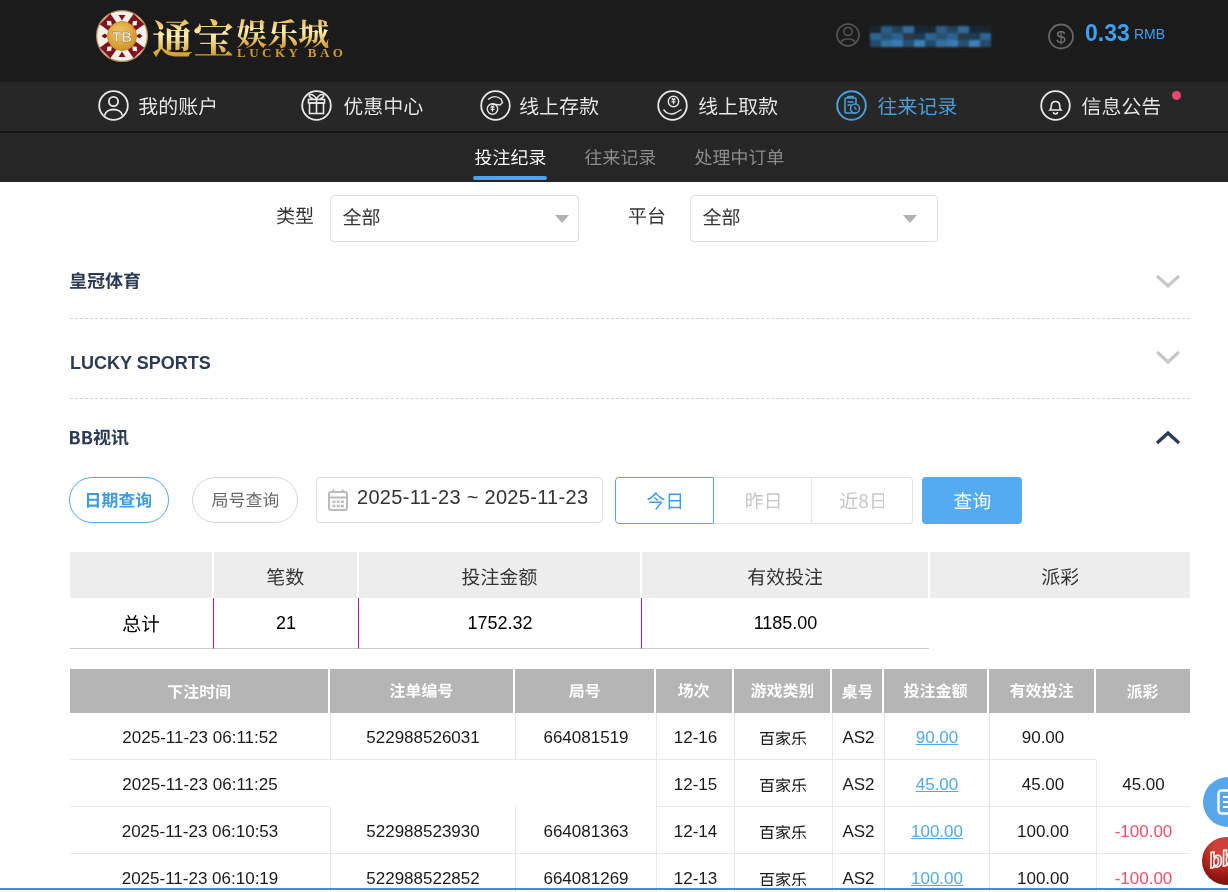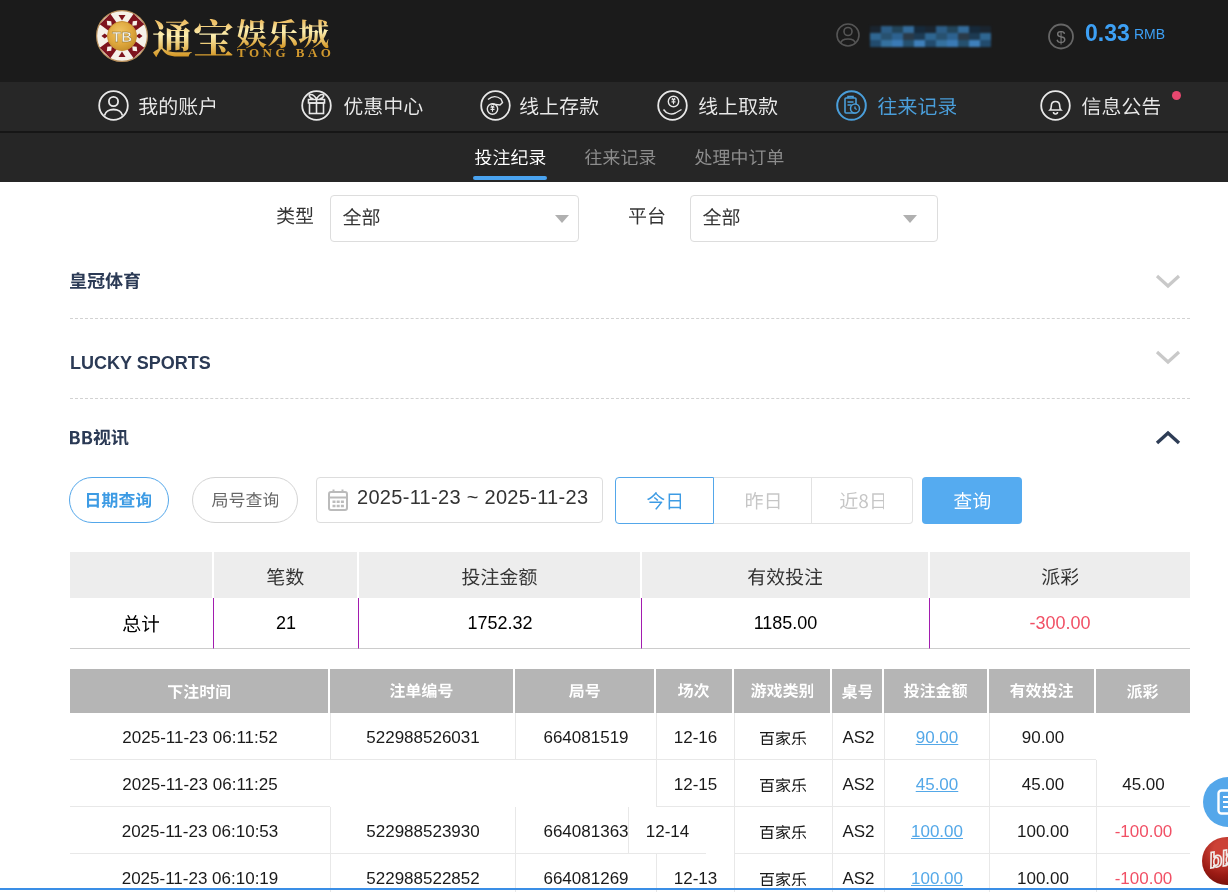--- a/index.html
+++ b/index.html
@@ -100,21 +100,21 @@
 <svg class="abs" style="left:237px;top:19.4px" width="91.5" height="29.2" viewBox="0.8 -26.4 91.5 29.2">
       <defs>
         <linearGradient id="gg2" x1="0" y1="0" x2="0" y2="1">
           <stop offset="0.08" stop-color="#eec066"></stop>
           <stop offset="0.42" stop-color="#fdf0b2"></stop>
           <stop offset="1" stop-color="#d3941f"></stop>
         </linearGradient>
       </defs>
       <path d="M8.2 -24.9C9.1 -24.9 9.3 -25.2 9.4 -25.6L4.9 -26.4C4.7 -24.7 4.3 -21.9 3.7 -19H0.9L1.2 -18.1H3.5C2.9 -14.7 2.1 -11.3 1.4 -9.1C3 -8.1 4.7 -6.6 6.2 -5C4.9 -2.2 3.2 0.3 0.8 2.3L1.1 2.7C4 1.1 6.2 -1 7.8 -3.2C8.5 -2.3 9.1 -1.3 9.5 -0.4C11.9 1.2 15.2 -2 9.4 -6C11.2 -9.6 11.9 -13.6 12.4 -17.5C13.1 -17.6 13.4 -17.7 13.6 -18.1L10.6 -20.8L8.8 -19H7C7.5 -21.3 7.9 -23.4 8.2 -24.9ZM17.3 -15.6V-16.5H23.7V-15.3H24.3C24.6 -15.3 25 -15.3 25.3 -15.4L23.6 -13.1H12.9L13.2 -12.3H18.2C18.1 -10.6 18.1 -9.1 17.9 -7.6H11.3L11.5 -6.7H17.7C17 -3.3 15.1 -0.2 9.8 2.4L10.1 2.8C17.5 0.5 20.2 -2.7 21.2 -6.7H21.4C22 -3.6 23.7 0.7 27.4 2.8C27.6 0.7 28.5 -0.2 30.3 -0.7V-1C25.7 -2.3 23 -4.6 22 -6.7H28.9C29.3 -6.7 29.7 -6.9 29.7 -7.2C28.4 -8.5 26.2 -10.3 26.2 -10.3L24.2 -7.6H21.5C21.7 -9.1 21.9 -10.6 21.9 -12.3H27.8C28.3 -12.3 28.6 -12.4 28.7 -12.8C27.6 -13.7 26 -15.1 25.6 -15.5C26.4 -15.7 27.2 -16.1 27.3 -16.2V-22.6C27.9 -22.8 28.3 -23 28.6 -23.2L25 -25.9L23.4 -24.1H17.5L13.9 -25.5V-14.5H14.4C15.8 -14.5 17.3 -15.3 17.3 -15.6ZM23.7 -23.2V-17.4H17.3V-23.2ZM4.4 -8.7C5.2 -11.5 6.1 -14.9 6.8 -18.1H9.1C8.8 -14.4 8.2 -10.8 7.1 -7.4C6.3 -7.8 5.4 -8.3 4.4 -8.7Z M43.8 -8.2 39.3 -10.4C37.6 -6 34.6 -1.8 31.9 0.6L32.2 0.9C36.1 -0.8 39.7 -3.6 42.5 -7.8C43.2 -7.7 43.6 -7.9 43.8 -8.2ZM51.6 -10.2 51.2 -10C53.5 -7.3 56.4 -3.5 57.5 -0.2C61.6 2.5 64.1 -5.8 51.6 -10.2ZM49.5 -1.4V-12.3H59.9C60.3 -12.3 60.7 -12.5 60.8 -12.8C59.3 -14 56.9 -15.8 56.9 -15.8L54.8 -13.2H49.5V-19.5C50.3 -19.7 50.5 -19.9 50.6 -20.4L45.8 -20.8V-13.2H39.2C39.8 -15.8 40.5 -20 41 -22.4C46.3 -22.3 52.4 -22.5 56.4 -23C57.4 -22.6 58.1 -22.5 58.4 -22.8L55.1 -26.4C52 -25.3 46.6 -24.1 41.7 -23.2L37.5 -24.2C37.3 -21.9 36.3 -16.5 35.6 -13.5C35.2 -13.3 34.8 -13 34.6 -12.8L38 -10.8L39.2 -12.3H45.8V-1.5C45.8 -1.1 45.7 -0.9 45.1 -0.9C44.4 -0.9 40.5 -1.2 40.5 -1.2V-0.8C42.3 -0.5 43.1 -0.1 43.7 0.4C44.2 0.9 44.4 1.7 44.5 2.8C48.9 2.4 49.5 1.1 49.5 -1.4Z M76 -13.3H78.5C78.4 -8.4 78.2 -6.1 77.8 -5.5C77.7 -5.4 77.6 -5.3 77.3 -5.3L75.1 -5.5C75.9 -8.1 76 -10.7 76 -13.1ZM88 -16.3C87.5 -14.2 87 -12.4 86.4 -10.7C85.9 -13.2 85.7 -16.1 85.6 -18.9H91.3C91.8 -18.9 92.1 -19.1 92.2 -19.4C91.5 -20 90.6 -20.7 89.9 -21.2C91.5 -22 91.5 -24.9 86.5 -25C86.6 -25.1 86.7 -25.3 86.7 -25.5L82.2 -25.9C82.2 -23.8 82.2 -21.8 82.3 -19.8H76.6L72.7 -21.2V-18C71.8 -19 70.9 -20 70.9 -20L69.4 -17.6V-24.5C70.3 -24.6 70.5 -24.9 70.6 -25.3L66 -25.8V-17.5H63L63.3 -16.6H66V-7.2C64.6 -6.8 63.4 -6.5 62.6 -6.3L64.5 -2.2C64.9 -2.3 65.2 -2.7 65.3 -3.1C68.5 -5.2 70.8 -7.1 72.5 -8.4C72.1 -4.6 71 -0.8 68 2.4L68.2 2.7C72 0.5 74 -2.4 75 -5.3V-5.1C75.8 -4.8 76.5 -4.4 76.9 -4C77.2 -3.6 77.3 -2.9 77.3 -2.2C78.4 -2.3 79.3 -2.4 80 -3C81.2 -4.1 81.5 -6.8 81.6 -12.8C82.2 -12.9 82.6 -13.1 82.7 -13.3L79.8 -15.7L78.2 -14.2H76V-18.9H82.3C82.6 -14.2 83 -9.9 84.2 -6C82.3 -2.7 79.8 -0.2 76.5 2L76.8 2.4C80.2 0.9 83 -1 85.2 -3.5C85.7 -2.1 86.4 -0.9 87.2 0.3C88.1 1.7 90.4 3.4 91.9 2.3C92.5 1.9 92.3 0.8 91.5 -1.2L92.2 -6.4L91.9 -6.5C91.4 -5.2 90.7 -3.7 90.3 -2.9C90 -2.4 89.8 -2.4 89.5 -2.9C88.7 -4 88 -5.2 87.5 -6.6C88.8 -8.8 89.9 -11.4 90.9 -14.4C91.7 -14.3 92 -14.5 92.1 -14.9ZM88.3 -21.2 87.2 -19.8H85.5C85.5 -21.4 85.5 -23 85.6 -24.6L86 -24.7C86.8 -23.9 87.7 -22.6 88 -21.4ZM69.4 -16.6H72.7V-13.1C72.7 -11.8 72.7 -10.5 72.6 -9.2L69.4 -8.2Z" fill="url(#gg2)"></path>
     </svg>
-<div class="abs" id="l3">TONG BAO</div>
+<div class="abs" id="l3">LUCKY BAO</div>
 <svg class="abs" style="left:836px;top:22px" width="24" height="26" viewBox="0 0 24 26">
 <circle cx="12" cy="13" r="11" fill="none" stroke="#555" stroke-width="1.6"></circle>
 <circle cx="12" cy="9.5" r="4" fill="none" stroke="#555" stroke-width="1.6"></circle>
 <path d="M4.5 21.5 C5.5 15.5 18.5 15.5 19.5 21.5" fill="none" stroke="#555" stroke-width="1.6"></path>
     </svg>
 <div class="abs" id="usr-blur">
       <div style="background:#1a2530"></div>
       <div style="background:#2c5d86"></div>
       <div style="background:#224459"></div>
       <div style="background:#336b9a"></div>
@@ -302,21 +302,20 @@
 <svg class="abs" style="left:1041.6px;top:568.2px" width="36.7" height="17.5" viewBox="0.7 -15.9 36.7 17.5">
       <path d="M1.7 -14.7C2.8 -14.1 4.3 -13.2 5 -12.5L5.8 -13.7C5 -14.3 3.6 -15.2 2.4 -15.7ZM0.7 -9.5C1.8 -9 3.2 -8.2 4 -7.5L4.7 -8.7C4 -9.3 2.5 -10.1 1.4 -10.6ZM1.2 0.2 2.3 1.2C3.2 -0.6 4.4 -2.9 5.2 -4.9L4.3 -5.9C3.3 -3.7 2.1 -1.3 1.2 0.2ZM10 1.3C10.3 1 10.9 0.8 14.5 -0.8C14.4 -1.1 14.3 -1.6 14.3 -2L11.4 -0.8V-9.9L12.8 -10.1C13.4 -5.1 14.7 -0.9 17.4 1.2C17.6 0.9 18.1 0.3 18.4 0C16.9 -1 15.9 -2.8 15.1 -5C16.1 -5.6 17.2 -6.6 18.2 -7.4L17.2 -8.4C16.6 -7.7 15.6 -6.8 14.8 -6.1C14.4 -7.5 14.2 -8.9 13.9 -10.4C15 -10.6 16.1 -10.9 16.9 -11.3L15.8 -12.4C14.5 -11.8 12.1 -11.2 10.1 -10.9V-1.1C10.1 -0.3 9.7 -0 9.4 0.1C9.7 0.4 9.9 1 10 1.3ZM7 -14V-9.2C7 -6.3 6.8 -2.1 4.8 0.9C5.1 1 5.7 1.4 5.9 1.6C8 -1.5 8.3 -6.1 8.3 -9.2V-12.9C11.4 -13.3 14.9 -14 17.2 -14.8L16.1 -15.9C14 -15.1 10.2 -14.4 7 -14Z M29 -15.7C26.8 -15.1 23.1 -14.6 19.9 -14.3C20.1 -14 20.3 -13.5 20.3 -13.2C23.5 -13.4 27.4 -13.8 29.8 -14.5ZM20.5 -11.9C21.2 -11 21.9 -9.7 22.2 -8.8L23.3 -9.4C23 -10.2 22.3 -11.5 21.6 -12.4ZM23.9 -12.6C24.4 -11.6 24.9 -10.4 25.1 -9.5L26.3 -10C26.1 -10.8 25.6 -12 25 -12.9ZM28.4 -13C28 -11.9 27.3 -10.3 26.7 -9.3L27.8 -8.9C28.4 -9.8 29.2 -11.3 29.8 -12.6ZM35.1 -15.6C34 -14.2 31.9 -12.6 30.2 -11.7C30.6 -11.5 31 -11 31.3 -10.7C33.1 -11.7 35.1 -13.4 36.5 -15.1ZM35.6 -10.4C34.4 -8.9 32.2 -7.3 30.4 -6.3C30.7 -6.1 31.2 -5.6 31.4 -5.3C33.4 -6.3 35.6 -8.1 37 -9.8ZM36 -5.1C34.7 -2.8 32.1 -0.8 29.3 0.3C29.7 0.6 30.1 1.1 30.3 1.5C33.2 0.2 35.9 -1.9 37.4 -4.5ZM25.9 -5.9H26L25.9 -5.9ZM24.5 -9.3V-7.3H20.1V-5.9H24.1C23 -4 21.2 -2.1 19.5 -1.1C19.8 -0.8 20.2 -0.2 20.4 0.2C21.8 -0.9 23.4 -2.5 24.5 -4.2V1.5H25.9V-4.6C27 -3.6 28.1 -2.5 28.6 -1.6L29.6 -2.6C28.9 -3.5 27.5 -4.9 26.2 -5.9H29.8V-7.3H25.9V-9.3Z" fill="#333333"></path>
     </svg>
 <div class="abs sd" style="left:70px;width:143px;"></div>
 <svg class="abs" style="left:122.8px;top:615.3px" width="36.4" height="17.5" viewBox="0.8 -15.9 36.4 17.5">
       <path d="M14.4 -4.1C15.5 -2.8 16.6 -1 17 0.2L18.2 -0.5C17.8 -1.7 16.6 -3.4 15.5 -4.7ZM7.8 -5.1C9.1 -4.3 10.5 -2.9 11.2 -2L12.3 -2.9C11.6 -3.8 10.1 -5.1 8.8 -5.9ZM5.3 -4.6V-0.6C5.3 0.9 5.9 1.3 8.2 1.3C8.6 1.3 12 1.3 12.5 1.3C14.2 1.3 14.7 0.8 14.9 -1.4C14.5 -1.5 13.9 -1.7 13.5 -1.9C13.4 -0.2 13.3 0 12.3 0C11.6 0 8.8 0 8.3 0C7 0 6.8 -0.1 6.8 -0.7V-4.6ZM2.6 -4.3C2.3 -2.8 1.6 -1.1 0.8 -0.2L2.1 0.5C3 -0.7 3.6 -2.5 4 -4ZM5 -10.8H14V-7.4H5ZM3.5 -12.1V-6.1H15.6V-12.1H12.5C13.1 -13.1 13.9 -14.3 14.5 -15.4L13 -15.9C12.5 -14.8 11.7 -13.2 10.9 -12.1H7L8.2 -12.7C7.8 -13.6 6.9 -14.9 6.1 -15.9L4.9 -15.3C5.7 -14.3 6.5 -13 6.8 -12.1Z M21.6 -14.7C22.7 -13.8 24 -12.5 24.6 -11.7L25.6 -12.8C24.9 -13.6 23.6 -14.8 22.5 -15.6ZM19.9 -10V-8.6H22.9V-1.8C22.9 -0.9 22.3 -0.4 21.9 -0.2C22.2 0.1 22.6 0.8 22.7 1.2C23 0.8 23.6 0.3 27.2 -2.2C27 -2.5 26.8 -3.1 26.7 -3.5L24.3 -1.9V-10ZM30.9 -15.9V-9.7H26.1V-8.2H30.9V1.5H32.4V-8.2H37.2V-9.7H32.4V-15.9Z" fill="#000000"></path>
     </svg>
 <div class="abs sd bl" style="left:213px;width:145px;">21</div>
 <div class="abs sd bl" style="left:358px;width:283px;">1752.32</div>
 <div class="abs sd bl" style="left:641px;width:288px;">1185.00</div>
-<div class="abs sd bl red" style="left:929px;width:261px;">-300.00</div>
 <div class="abs th" style="left:70px;width:258px;"></div>
 <svg class="abs" style="left:167.9px;top:683.5px" width="62.2" height="15.1" viewBox="0.8 -13.7 62.2 15.1">
       <path d="M0.8 -12.4V-10.5H6.6V1.4H8.7V-6.3C10.3 -5.3 12.2 -4.2 13.1 -3.3L14.5 -5.1C13.3 -6.1 10.8 -7.5 9 -8.3L8.7 -7.9V-10.5H15.2V-12.4Z M17.5 -12C18.4 -11.5 19.8 -10.7 20.4 -10.2L21.6 -11.8C20.9 -12.3 19.5 -13 18.5 -13.4ZM16.6 -7.5C17.6 -7 18.9 -6.3 19.6 -5.8L20.6 -7.4C19.9 -7.9 18.5 -8.5 17.6 -9ZM17 0 18.6 1.3C19.6 -0.3 20.6 -2.1 21.4 -3.8L20 -5C19.1 -3.2 17.8 -1.2 17 0ZM24.7 -13.1C25.2 -12.3 25.6 -11.3 25.9 -10.6H21.6V-8.8H25.5V-6H22.2V-4.1H25.5V-0.9H21.1V1H31.5V-0.9H27.5V-4.1H30.5V-6H27.5V-8.8H31.1V-10.6H26.2L27.8 -11.2C27.6 -11.9 27 -12.9 26.5 -13.7Z M39.3 -6.8C40.1 -5.7 41.2 -4.1 41.6 -3.2L43.3 -4.2C42.8 -5.1 41.7 -6.6 40.9 -7.7ZM36.8 -6.2V-3.2H34.8V-6.2ZM36.8 -7.8H34.8V-10.6H36.8ZM33.1 -12.3V-0.3H34.8V-1.5H38.6V-12.3ZM44 -13.5V-10.6H39.2V-8.7H44V-1.1C44 -0.8 43.8 -0.7 43.5 -0.7C43.1 -0.7 41.9 -0.7 40.8 -0.8C41.1 -0.2 41.4 0.7 41.5 1.2C43.1 1.2 44.2 1.2 44.9 0.8C45.6 0.5 45.9 0 45.9 -1.1V-8.7H47.5V-10.6H45.9V-13.5Z M49.1 -9.7V1.4H51.1V-9.7ZM49.4 -12.6C50.1 -11.8 50.9 -10.7 51.2 -10L52.9 -11.1C52.5 -11.8 51.6 -12.8 50.9 -13.5ZM54.5 -4.5H57.6V-3H54.5ZM54.5 -7.6H57.6V-6H54.5ZM52.8 -9.1V-1.4H59.3V-9.1ZM53.4 -12.8V-11H61V-0.6C61 -0.4 61 -0.4 60.8 -0.4C60.6 -0.4 60 -0.4 59.5 -0.4C59.7 0.1 59.9 0.8 60 1.3C61 1.3 61.8 1.3 62.3 1C62.8 0.7 63 0.3 63 -0.6V-12.8Z" fill="#ffffff"></path>
     </svg>
 <div class="abs th" style="left:330px;width:183px;"></div>
 <svg class="abs" style="left:390.2px;top:683.4px" width="62.5" height="15.1" viewBox="0.6 -13.7 62.5 15.1">
       <path d="M1.5 -12C2.4 -11.5 3.8 -10.7 4.4 -10.2L5.6 -11.8C4.9 -12.3 3.5 -13 2.5 -13.4ZM0.6 -7.5C1.6 -7 2.9 -6.3 3.6 -5.8L4.6 -7.4C3.9 -7.9 2.5 -8.5 1.6 -9ZM1 0 2.6 1.3C3.6 -0.3 4.6 -2.1 5.4 -3.8L4 -5C3.1 -3.2 1.8 -1.2 1 0ZM8.7 -13.1C9.2 -12.3 9.6 -11.3 9.9 -10.6H5.6V-8.8H9.5V-6H6.2V-4.1H9.5V-0.9H5.1V1H15.5V-0.9H11.5V-4.1H14.5V-6H11.5V-8.8H15.1V-10.6H10.2L11.8 -11.2C11.6 -11.9 11 -12.9 10.5 -13.7Z M20.1 -6.8H23V-5.6H20.1ZM25 -6.8H28V-5.6H25ZM20.1 -9.3H23V-8.2H20.1ZM25 -9.3H28V-8.2H25ZM26.9 -13.5C26.6 -12.7 26 -11.6 25.5 -10.9H22.1L22.8 -11.2C22.5 -11.9 21.7 -12.8 21.1 -13.5L19.5 -12.8C19.9 -12.2 20.4 -11.5 20.8 -10.9H18.2V-4.1H23V-3H16.8V-1.2H23V1.4H25V-1.2H31.3V-3H25V-4.1H30V-10.9H27.7C28.1 -11.5 28.6 -12.2 29.1 -12.8Z M32.9 -6.6C33.2 -6.7 33.6 -6.8 34.8 -7C34.3 -6.2 33.9 -5.6 33.7 -5.3C33.2 -4.8 32.9 -4.4 32.5 -4.3C32.7 -3.8 33 -3 33.1 -2.7C33.4 -2.9 34 -3.2 37.5 -4C37.4 -4.4 37.3 -5 37.4 -5.5L35.4 -5.1C36.4 -6.4 37.3 -8 38 -9.5L36.5 -10.4C36.3 -9.8 36 -9.2 35.7 -8.6L34.6 -8.5C35.4 -9.9 36.2 -11.5 36.8 -13L35 -13.7C34.5 -11.8 33.6 -9.7 33.2 -9.2C32.9 -8.7 32.7 -8.4 32.4 -8.3C32.6 -7.8 32.8 -7 32.9 -6.6ZM41.4 -13.2C41.6 -12.8 41.8 -12.4 41.9 -12H38.4V-8.5C38.4 -6.5 38.4 -3.8 37.5 -1.5L37.2 -3C35.4 -2.3 33.6 -1.5 32.4 -1.1L32.9 0.6L37.5 -1.5C37.3 -0.9 37.1 -0.4 36.8 0.1C37.1 0.3 37.9 0.9 38.2 1.2C39 -0.1 39.5 -1.9 39.8 -3.7V1.3H41.3V-2.1H42V1H43.2V-2.1H43.8V0.9H45V-2.1H45.7V-0.2C45.7 -0.1 45.6 -0.1 45.5 -0.1C45.5 -0.1 45.2 -0.1 45 -0.1C45.2 0.3 45.4 0.9 45.4 1.3C45.9 1.3 46.3 1.3 46.7 1C47 0.8 47.1 0.4 47.1 -0.2V-6.8H40.1L40.2 -7.7H46.8V-12H44C43.9 -12.5 43.6 -13.2 43.3 -13.7ZM42 -5.2V-3.5H41.3V-5.2ZM43.2 -5.2H43.8V-3.5H43.2ZM45 -5.2H45.7V-3.5H45ZM40.2 -10.4H45.1V-9.3H40.2Z M52.7 -11.4H59.2V-9.9H52.7ZM50.8 -13V-8.2H61.2V-13ZM48.8 -7.2V-5.5H51.9C51.5 -4.4 51.2 -3.3 50.8 -2.5H59C58.8 -1.4 58.6 -0.7 58.3 -0.5C58.1 -0.4 57.9 -0.4 57.5 -0.4C57 -0.4 55.8 -0.4 54.8 -0.5C55.1 0 55.4 0.8 55.4 1.3C56.5 1.4 57.6 1.4 58.2 1.4C58.9 1.3 59.5 1.2 60 0.8C60.5 0.2 60.9 -1 61.2 -3.5C61.3 -3.7 61.3 -4.3 61.3 -4.3H53.6L54 -5.5H63.1V-7.2Z" fill="#ffffff"></path>
     </svg>
 <div class="abs th" style="left:515px;width:139px;"></div>
 <svg class="abs" style="left:569.1px;top:683.8px" width="30.8" height="14.5" viewBox="0.3 -13 30.8 14.5">
@@ -363,21 +362,21 @@
 <svg class="abs" style="left:759.8px;top:777.6px" width="46.3" height="14.8" viewBox="1 -13.6 46.3 14.8">
       <path d="M2.8 -9V1.3H4V0.3H12.1V1.3H13.4V-9H8C8.2 -9.7 8.4 -10.6 8.6 -11.4H15V-12.6H1V-11.4H7.2C7.1 -10.6 6.9 -9.7 6.7 -9ZM4 -3.9H12.1V-0.9H4ZM4 -5V-7.9H12.1V-5Z M22.8 -13.2C23 -12.8 23.2 -12.4 23.4 -12H17.3V-8.7H18.5V-10.9H29.5V-8.7H30.8V-12H24.8C24.6 -12.5 24.3 -13.1 24 -13.6ZM28.6 -7.7C27.7 -6.9 26.4 -5.8 25.1 -5C24.8 -5.9 24.2 -6.7 23.5 -7.5C23.9 -7.7 24.3 -8 24.6 -8.3H28.6V-9.4H19.3V-8.3H23C21.5 -7.3 19.3 -6.5 17.3 -6C17.5 -5.8 17.8 -5.3 17.9 -5C19.5 -5.5 21.1 -6.1 22.6 -6.9C22.9 -6.6 23.1 -6.3 23.4 -6C22 -5 19.3 -3.8 17.2 -3.3C17.5 -3.1 17.7 -2.6 17.9 -2.4C19.8 -3 22.3 -4.1 23.8 -5.2C24 -4.8 24.2 -4.4 24.3 -4.1C22.7 -2.6 19.5 -1.1 17 -0.5C17.2 -0.2 17.5 0.2 17.6 0.5C19.9 -0.2 22.7 -1.5 24.5 -2.9C24.6 -1.6 24.3 -0.5 23.9 -0.2C23.6 0.1 23.3 0.2 22.8 0.2C22.5 0.2 22 0.1 21.4 0.1C21.6 0.4 21.7 0.9 21.7 1.2C22.2 1.2 22.7 1.2 23.1 1.2C23.8 1.2 24.2 1.1 24.7 0.7C25.6 0 26 -2 25.5 -4L26.2 -4.5C27.1 -2.2 28.6 -0.3 30.7 0.6C30.8 0.3 31.2 -0.1 31.5 -0.4C29.4 -1.2 27.9 -3 27.2 -5.1C28 -5.7 28.9 -6.3 29.6 -6.9Z M35.8 -4.4C35 -3 33.7 -1.5 32.6 -0.5C32.9 -0.3 33.4 0.1 33.6 0.3C34.7 -0.8 36 -2.5 36.9 -4.1ZM43.1 -4C44.2 -2.7 45.6 -0.9 46.3 0.2L47.4 -0.4C46.7 -1.4 45.3 -3.2 44.1 -4.4ZM34.1 -5.6C34.2 -5.8 34.9 -5.8 36 -5.8H39.7V-0.3C39.7 -0 39.6 0 39.3 0.1C39.1 0.1 38.1 0.1 37.1 0C37.3 0.4 37.5 0.9 37.5 1.2C38.9 1.2 39.7 1.2 40.2 1C40.8 0.8 40.9 0.5 40.9 -0.3V-5.8H46.8L46.8 -7H40.9V-10.3H39.7V-7H35.2C35.5 -8.2 35.8 -9.7 35.9 -11.2C39.4 -11.2 43.5 -11.6 46 -12.2L45.3 -13.3C42.9 -12.6 38.4 -12.3 34.7 -12.2C34.7 -10.4 34.3 -8.3 34.2 -7.8C34 -7.2 33.9 -6.8 33.7 -6.8C33.8 -6.4 34 -5.9 34.1 -5.6Z" fill="#1a1a1a"></path>
     </svg>
 <div class="abs td bl" style="left:832px;top:760px;width:52px;">AS2</div>
 <div class="abs td bl" style="left:884px;top:760px;width:105px;"><span class="lnk">45.00</span></div>
 <div class="abs td bl" style="left:989px;top:760px;width:107px;">45.00</div>
 <div class="abs td bl" style="left:1096px;top:760px;width:94px;">45.00</div>
 <div class="abs td" style="left:70px;top:807px;width:260px;">2025-11-23 06:10:53</div>
 <div class="abs td bl" style="left:330px;top:807px;width:185px;">522988523930</div>
 <div class="abs td bl" style="left:515px;top:807px;width:141px;">664081363</div>
-<div class="abs td bl" style="left:628px;top:807px;width:78px;">12-14</div>
+<div class="abs td bl" style="left:656px;top:807px;width:78px;">12-14</div>
 <div class="abs td bl" style="left:734px;top:807px;width:98px;"></div>
 <svg class="abs" style="left:759.8px;top:824.6px" width="46.3" height="14.8" viewBox="1 -13.6 46.3 14.8">
       <path d="M2.8 -9V1.3H4V0.3H12.1V1.3H13.4V-9H8C8.2 -9.7 8.4 -10.6 8.6 -11.4H15V-12.6H1V-11.4H7.2C7.1 -10.6 6.9 -9.7 6.7 -9ZM4 -3.9H12.1V-0.9H4ZM4 -5V-7.9H12.1V-5Z M22.8 -13.2C23 -12.8 23.2 -12.4 23.4 -12H17.3V-8.7H18.5V-10.9H29.5V-8.7H30.8V-12H24.8C24.6 -12.5 24.3 -13.1 24 -13.6ZM28.6 -7.7C27.7 -6.9 26.4 -5.8 25.1 -5C24.8 -5.9 24.2 -6.7 23.5 -7.5C23.9 -7.7 24.3 -8 24.6 -8.3H28.6V-9.4H19.3V-8.3H23C21.5 -7.3 19.3 -6.5 17.3 -6C17.5 -5.8 17.8 -5.3 17.9 -5C19.5 -5.5 21.1 -6.1 22.6 -6.9C22.9 -6.6 23.1 -6.3 23.4 -6C22 -5 19.3 -3.8 17.2 -3.3C17.5 -3.1 17.7 -2.6 17.9 -2.4C19.8 -3 22.3 -4.1 23.8 -5.2C24 -4.8 24.2 -4.4 24.3 -4.1C22.7 -2.6 19.5 -1.1 17 -0.5C17.2 -0.2 17.5 0.2 17.6 0.5C19.9 -0.2 22.7 -1.5 24.5 -2.9C24.6 -1.6 24.3 -0.5 23.9 -0.2C23.6 0.1 23.3 0.2 22.8 0.2C22.5 0.2 22 0.1 21.4 0.1C21.6 0.4 21.7 0.9 21.7 1.2C22.2 1.2 22.7 1.2 23.1 1.2C23.8 1.2 24.2 1.1 24.7 0.7C25.6 0 26 -2 25.5 -4L26.2 -4.5C27.1 -2.2 28.6 -0.3 30.7 0.6C30.8 0.3 31.2 -0.1 31.5 -0.4C29.4 -1.2 27.9 -3 27.2 -5.1C28 -5.7 28.9 -6.3 29.6 -6.9Z M35.8 -4.4C35 -3 33.7 -1.5 32.6 -0.5C32.9 -0.3 33.4 0.1 33.6 0.3C34.7 -0.8 36 -2.5 36.9 -4.1ZM43.1 -4C44.2 -2.7 45.6 -0.9 46.3 0.2L47.4 -0.4C46.7 -1.4 45.3 -3.2 44.1 -4.4ZM34.1 -5.6C34.2 -5.8 34.9 -5.8 36 -5.8H39.7V-0.3C39.7 -0 39.6 0 39.3 0.1C39.1 0.1 38.1 0.1 37.1 0C37.3 0.4 37.5 0.9 37.5 1.2C38.9 1.2 39.7 1.2 40.2 1C40.8 0.8 40.9 0.5 40.9 -0.3V-5.8H46.8L46.8 -7H40.9V-10.3H39.7V-7H35.2C35.5 -8.2 35.8 -9.7 35.9 -11.2C39.4 -11.2 43.5 -11.6 46 -12.2L45.3 -13.3C42.9 -12.6 38.4 -12.3 34.7 -12.2C34.7 -10.4 34.3 -8.3 34.2 -7.8C34 -7.2 33.9 -6.8 33.7 -6.8C33.8 -6.4 34 -5.9 34.1 -5.6Z" fill="#1a1a1a"></path>
     </svg>
 <div class="abs td bl" style="left:832px;top:807px;width:52px;">AS2</div>
 <div class="abs td bl" style="left:884px;top:807px;width:105px;"><span class="lnk">100.00</span></div>
 <div class="abs td bl" style="left:989px;top:807px;width:107px;">100.00</div>
 <div class="abs td bl red" style="left:1096px;top:807px;width:94px;">-100.00</div>
 <div class="abs td" style="left:70px;top:854px;width:260px;">2025-11-23 06:10:19</div>
 <div class="abs td bl" style="left:330px;top:854px;width:185px;">522988522852</div>

